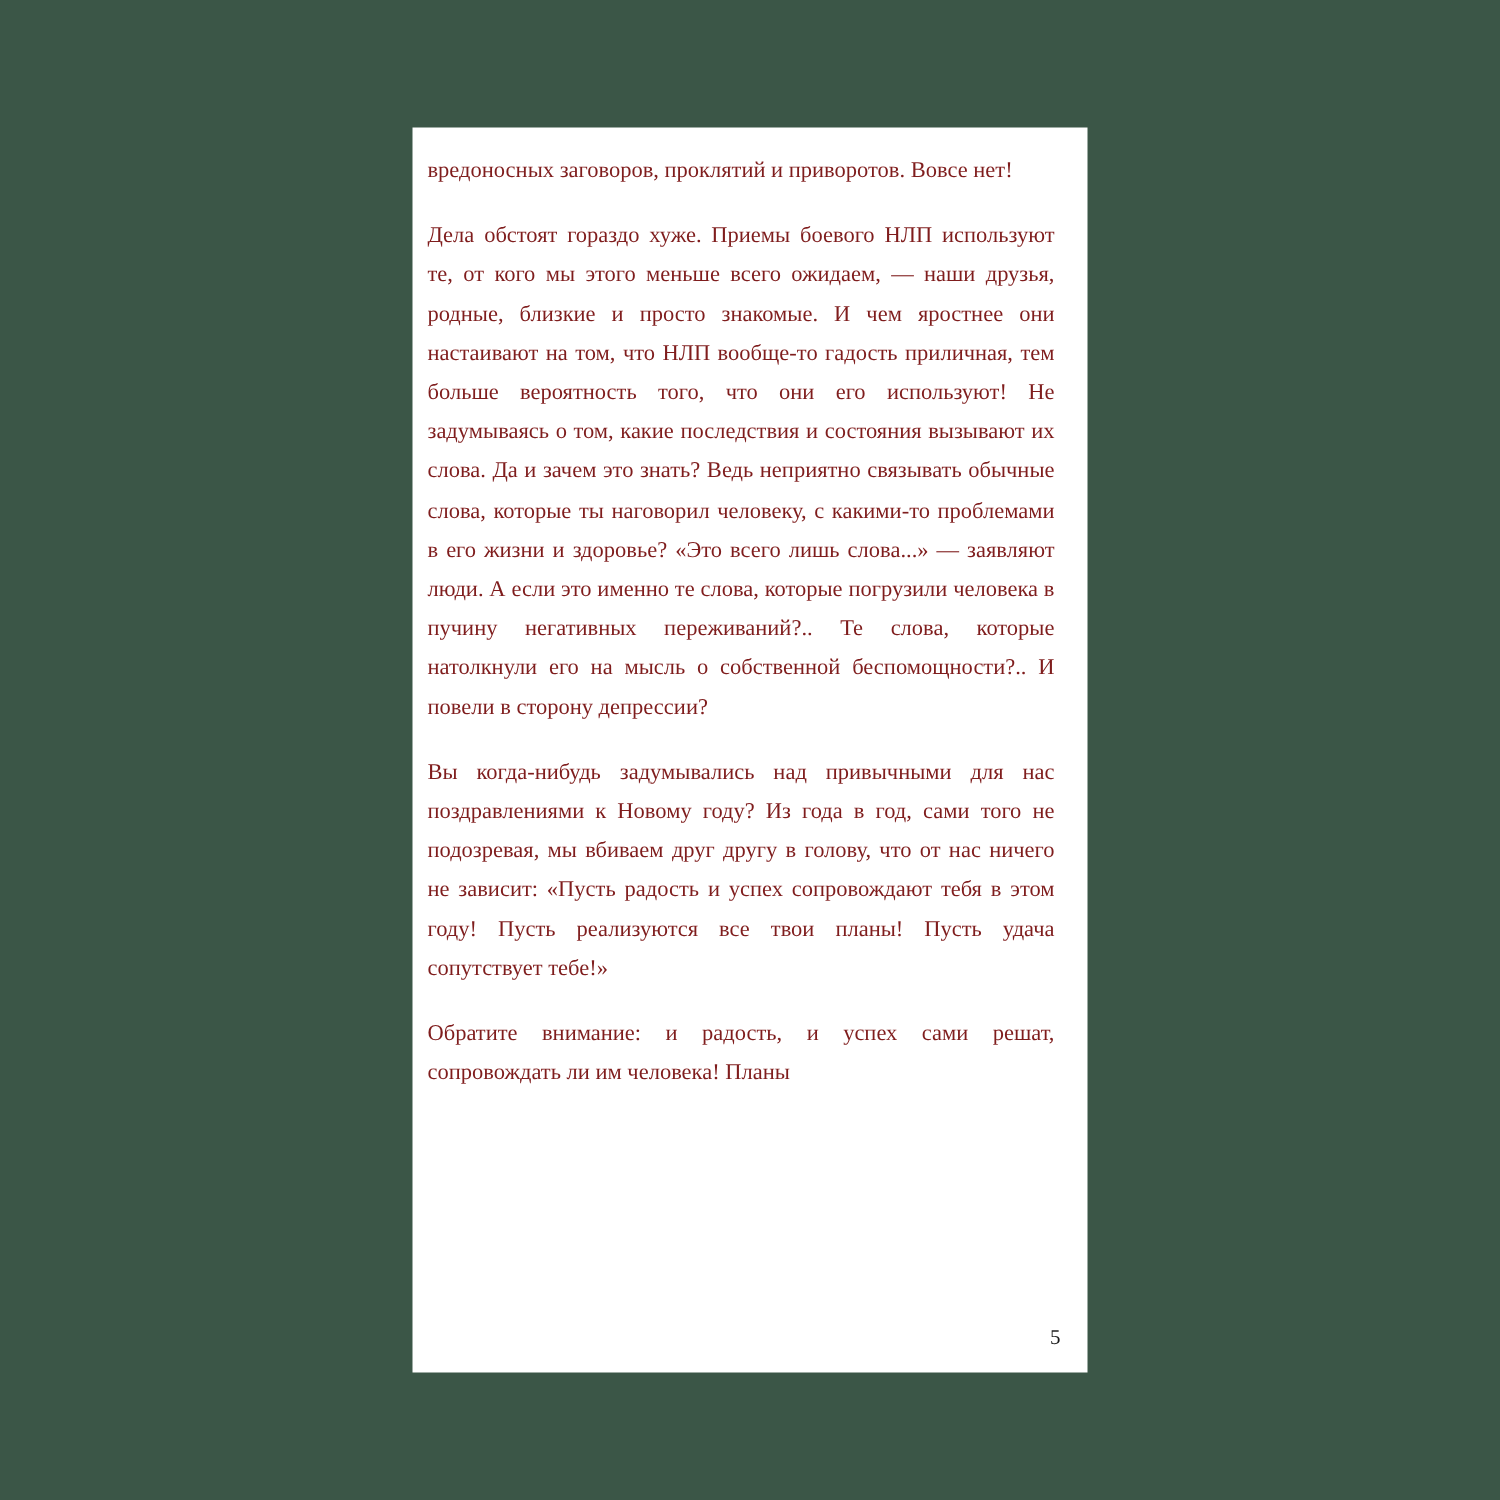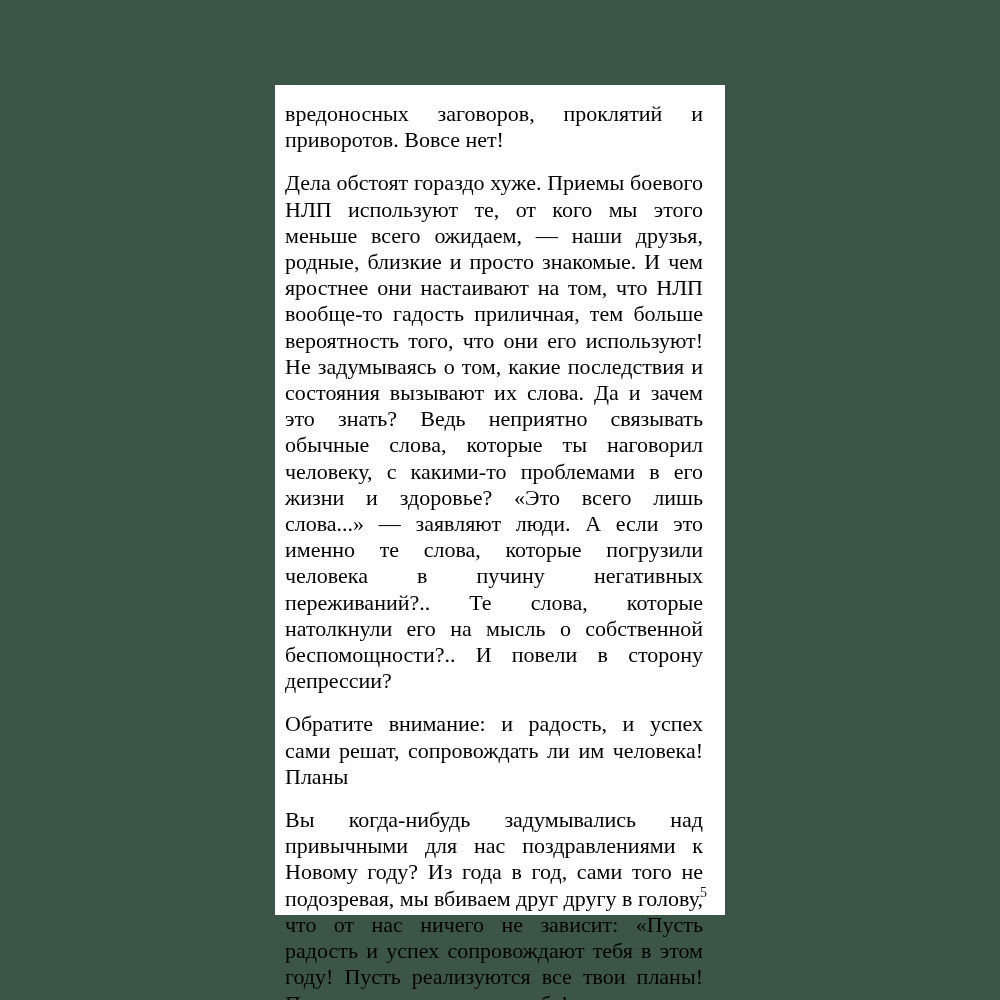--- a/index.html
+++ b/index.html
@@ -26,23 +26,23 @@
     position: absolute;
     left: 0;
     top: 0;
     width: 450px;
     height: 830px;
     padding: 16px 22px 10px 10px;
     box-sizing: border-box;
   }
   .para {
     font-family: "Liberation Serif", serif;
-    font-size: 22px;
+    font-size: 15px;
     line-height: 26.2px;
-    color: #000000;
+    color: #7f1d1d;
     text-align: justify;
     text-justify: inter-word;
     margin: 0 0 17px 0;
     hyphens: manual;
   }
   .para:last-of-type {
     margin-bottom: 0;
   }
   .page-number {
     position: absolute;
@@ -53,17 +53,17 @@
     color: #1a1a1a;
   }
 </style>
 </head>
 <body>
 
 <div class="page-wrap">
   <div class="page-inner">
     <p class="para">вредоносных заговоров, проклятий и приворотов. Вовсе нет!</p>
     <p class="para">Дела обстоят гораздо хуже. Приемы боевого НЛП используют те, от кого мы этого меньше всего ожидаем, — наши друзья, родные, близкие и просто знакомые. И чем яростнее они настаивают на том, что НЛП вообще-то гадость приличная, тем больше вероятность того, что они его используют! Не задумываясь о том, какие последствия и состояния вызывают их слова. Да и зачем это знать? Ведь неприятно связывать обычные слова, которые ты наговорил человеку, с какими-то проблемами в его жизни и здоровье? «Это всего лишь слова...» — заявляют люди. А если это именно те слова, которые погрузили человека в пучину негативных переживаний?.. Те слова, которые натолкнули его на мысль о собственной беспомощности?.. И повели в сторону депрессии?</p>
+    <p class="para">Вы когда-нибудь задумывались над привычными для нас поздравлениями к Новому году? Из года в год, сами того не подозревая, мы вбиваем друг другу в голову, что от нас ничего не зависит: «Пусть радость и успех сопровождают тебя в этом году! Пусть реализуются все твои планы! Пусть удача сопутствует тебе!»</p>
     <p class="para">Обратите внимание: и радость, и успех сами решат, сопровождать ли им человека! Планы</p>
-    <p class="para">Вы когда-нибудь задумывались над привычными для нас поздравлениями к Новому году? Из года в год, сами того не подозревая, мы вбиваем друг другу в голову, что от нас ничего не зависит: «Пусть радость и успех сопровождают тебя в этом году! Пусть реализуются все твои планы! Пусть удача сопутствует тебе!»</p>
   </div>
   <div class="page-number">5</div>
 </div>
 
 </body></html>

